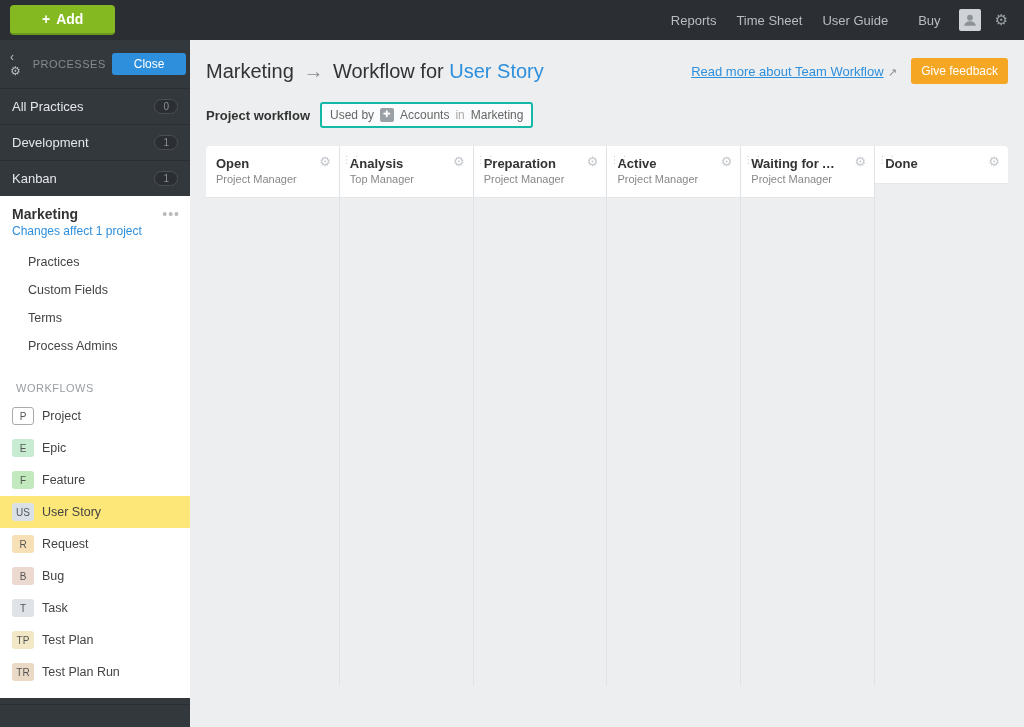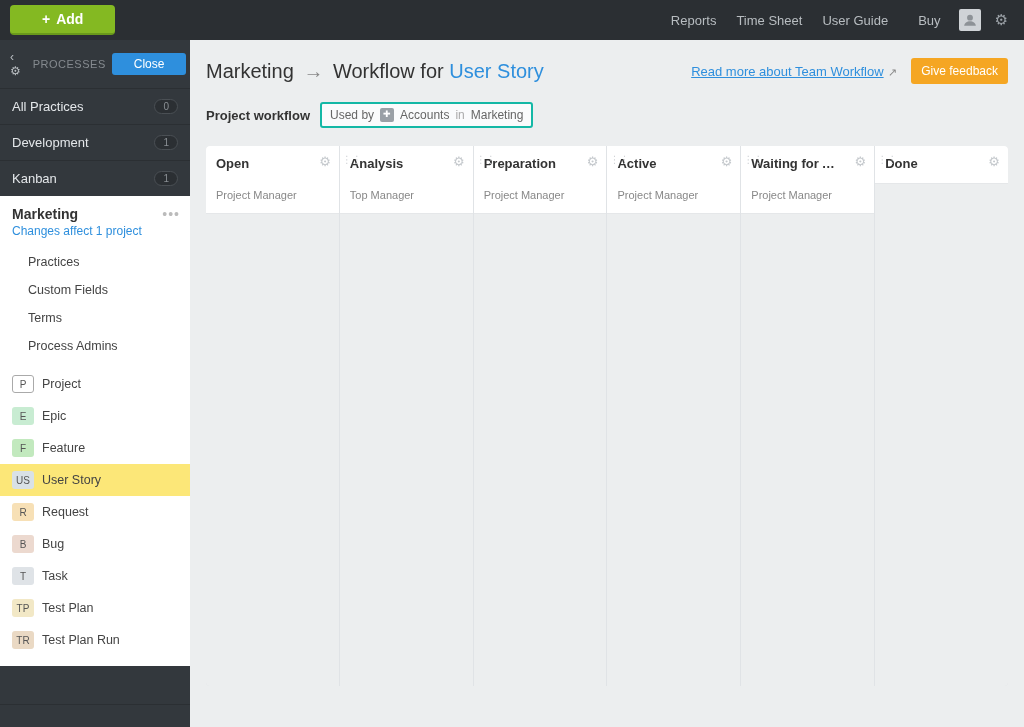--- a/index.html
+++ b/index.html
@@ -63,21 +63,21 @@
   .subhead { display:flex; align-items:center; gap:10px; margin-top:18px; }
   .subhead-label { font-weight:bold; font-size:13px; color:#333; }
   .usedby { border:2px solid #14b8a6; border-radius:3px; padding:4px 8px; font-size:12px; color:#666; display:flex; align-items:center; gap:6px; background:#fafbfc; cursor:pointer;}
   .usedby .mini-icon { width:14px; height:14px; background:#9aa0a6; border-radius:2px; display:inline-block; position:relative; }
   .usedby .mini-icon::before { content:"✚"; color:#fff; font-size:9px; position:absolute; top:1px; left:3px;}
 
   .board { display:flex; gap:1px; margin-top:18px; background:#e0e3e6; border-radius:4px; overflow:hidden; height:540px; }
   .col { flex:1; min-width:0; background:#eceeef; display:flex; flex-direction:column; }
   .col-head { background:#fff; padding:10px 10px 12px; position:relative; border-bottom:1px solid #e5e7e9; }
   .col-title { font-weight:bold; font-size:13px; color:#333; white-space:nowrap; overflow:hidden; text-overflow:ellipsis; padding-right:20px;}
-  .col-sub { font-size:11px; color:#888; margin-top:18px; }
+  .col-sub { font-size:11px; color:#888; margin-top:2px; }
   .col-gear { position:absolute; right:8px; top:8px; color:#c5c9cd; cursor:pointer; font-size:13px; }
   .col-drag { position:absolute; left:2px; top:10px; color:#d0d3d6; font-size:10px; line-height:8px; cursor:grab; }
   .col:first-child .col-drag { display:none; }
   .col-body { flex:1; }
 
   svg { display:block; }
 </style>
 </head>
 <body>
 
@@ -129,20 +129,21 @@
         <div class="sb-panel-title">Marketing</div>
         <div class="sb-panel-sub">Changes affect 1 project</div>
         <span class="sb-panel-dots">•••</span>
       </div>
       <div class="sb-list" id="sb-items">
           <div class="sb-item">Practices</div>
           <div class="sb-item">Custom Fields</div>
           <div class="sb-item">Terms</div>
           <div class="sb-item">Process Admins</div>
         </div>
+      <div class="sb-section-label">WORKFLOWS</div>
       <div id="sb-workflows" style="padding-bottom:10px">
           <div class="wf-item">
             <span class="wf-badge wf-p">P</span>
             <span>Project</span>
           </div>
           <div class="wf-item">
             <span class="wf-badge wf-e">E</span>
             <span>Epic</span>
           </div>
           <div class="wf-item">

